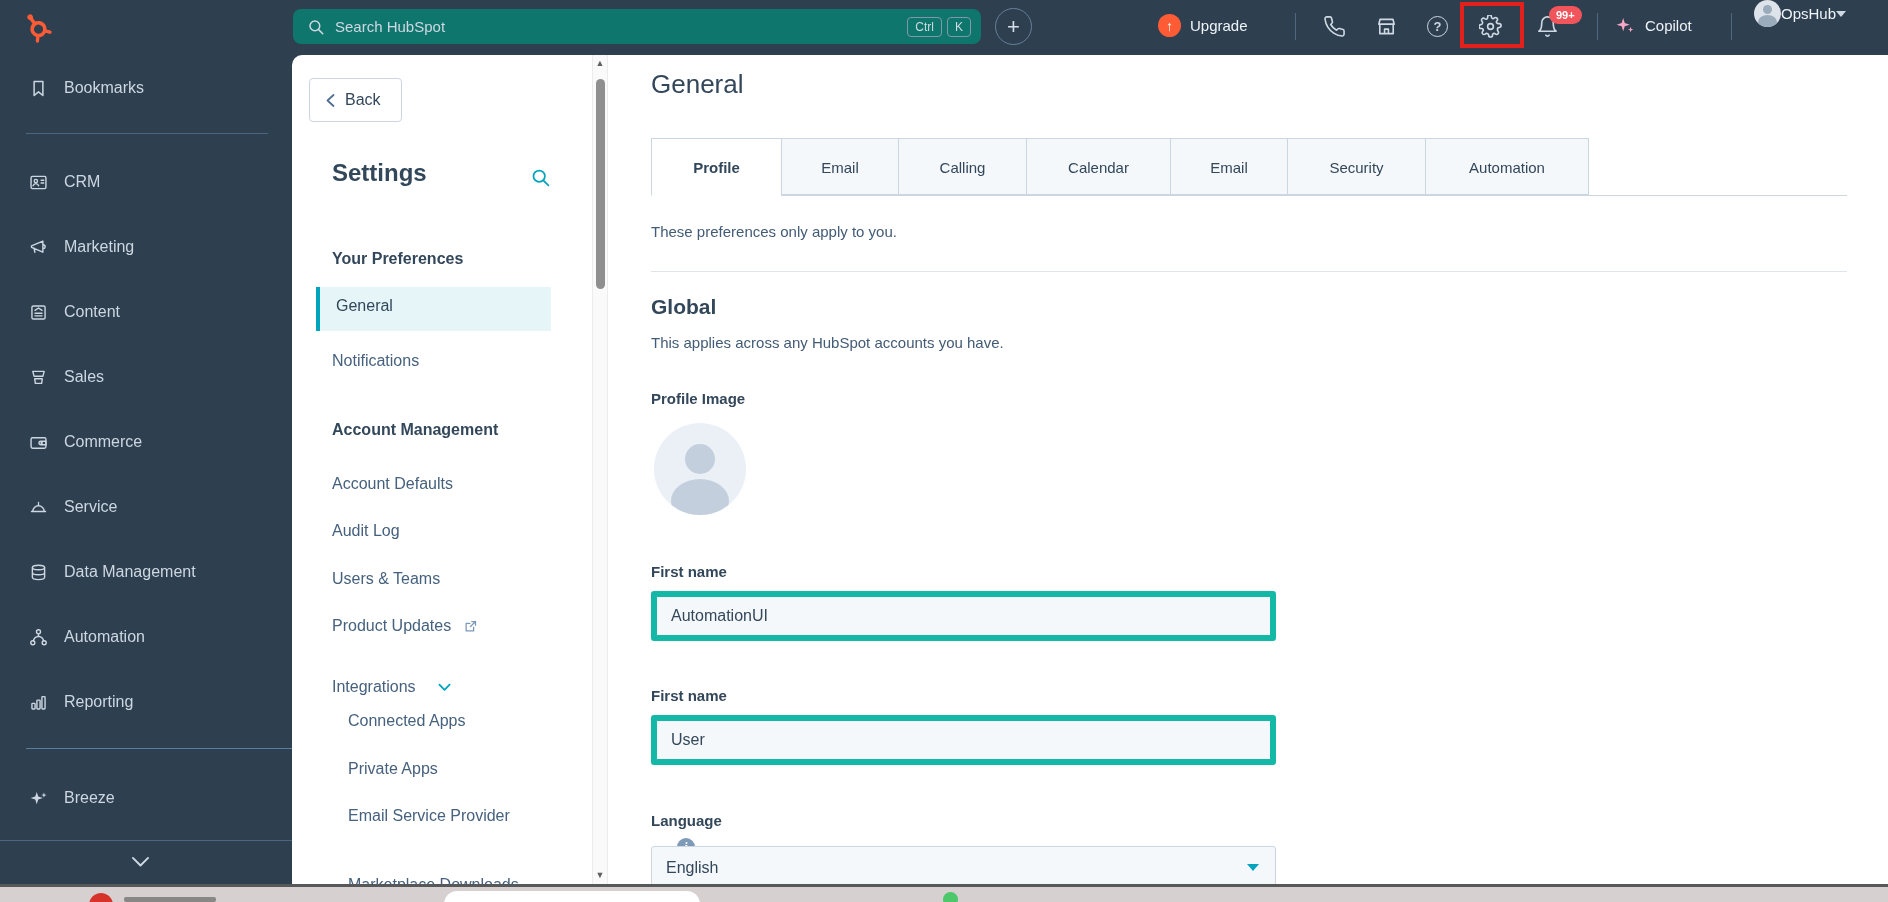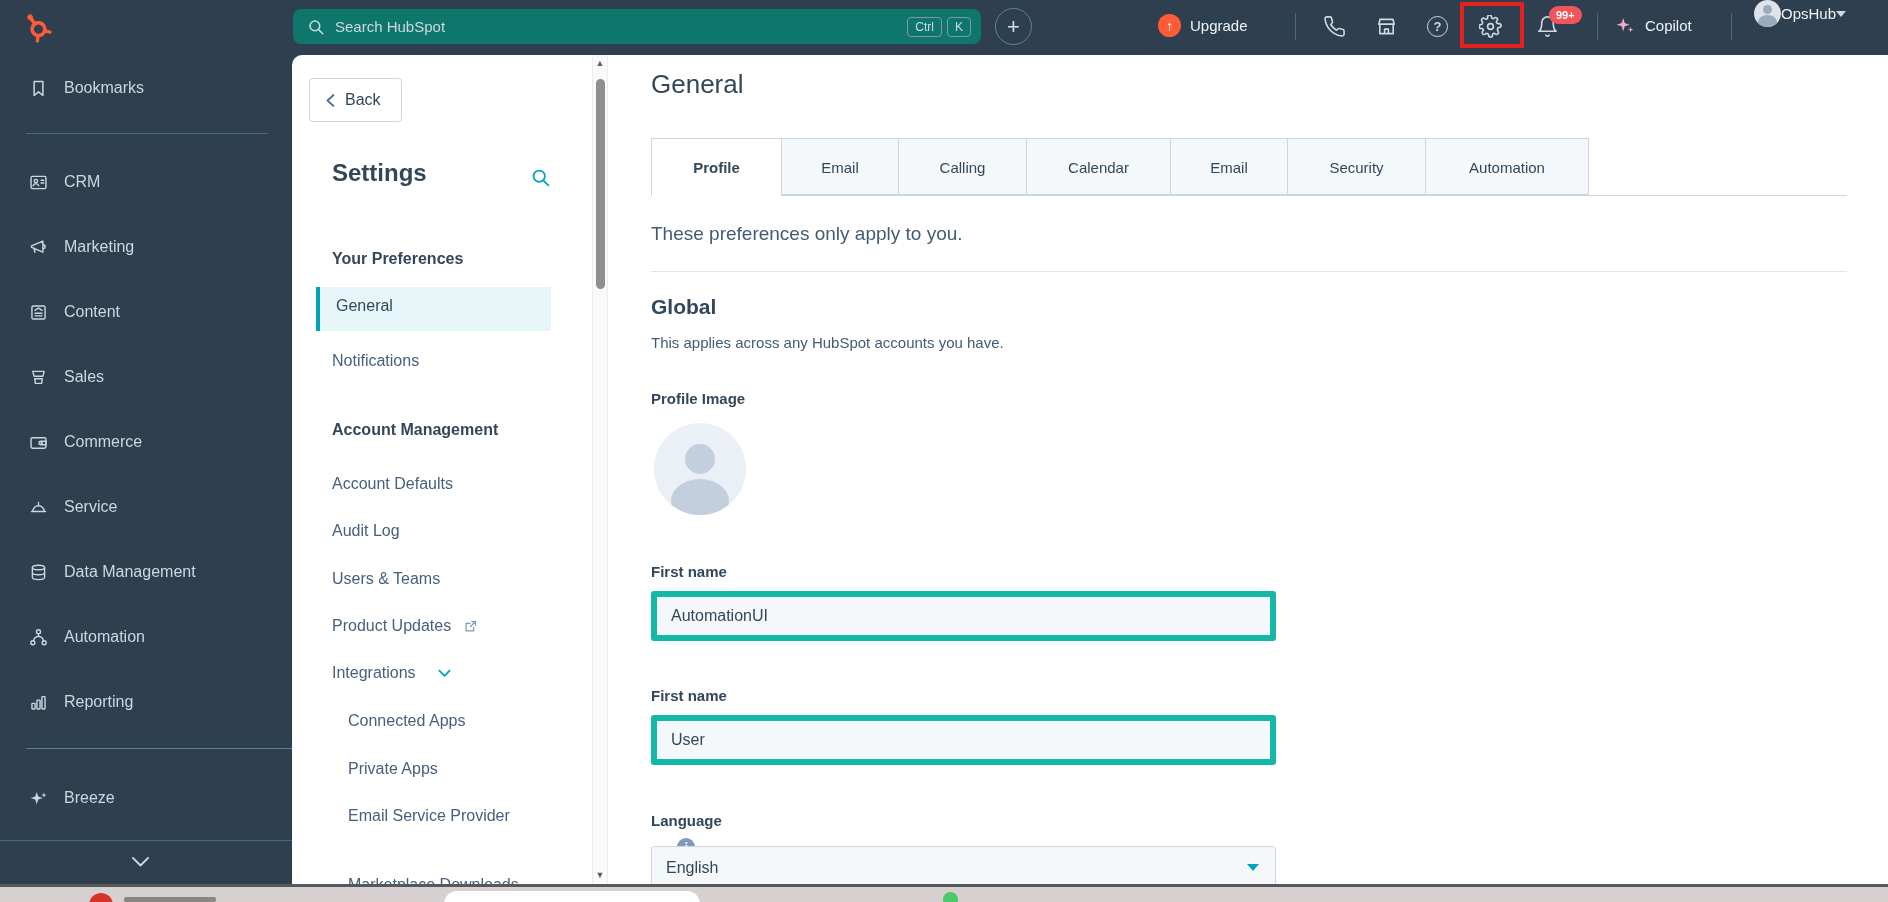--- a/index.html
+++ b/index.html
@@ -83,21 +83,21 @@
                   background:#8f8f8f; cursor:pointer; }
 
   
   .page-title { position:absolute; left:359px; top:14px; font-size:26px; font-weight:500; color:#33475b; }
   .tabs { position:absolute; left:359px; top:83px; width:1196px; display:flex;
           border-bottom:1px solid #cbd6e2; }
   .tab { height:57px; line-height:57px; text-align:center; font-size:15px; color:#33475b;
          background:#f5f8fa; border:1px solid #cbd6e2; border-right:none; cursor:pointer; }
   .tab:last-child { border-right:1px solid #cbd6e2; }
   .tab.active { background:#fff; font-weight:700; border-bottom:1px solid #fff; margin-bottom:-1px; height:58px; }
-  .note { position:absolute; left:359px; top:168px; font-size:19px; color:#425b76; }
+  .note { position:absolute; left:359px; top:168px; font-size:15px; color:#425b76; }
   .hdiv { position:absolute; left:359px; top:216px; width:1196px; height:1px; background:#dfe5eb; }
   .global-h { position:absolute; left:359px; top:240px; font-size:21px; font-weight:700; color:#33475b; }
   .global-sub { position:absolute; left:359px; top:279px; font-size:15px; color:#425b76; }
   .f-label { position:absolute; left:359px; font-size:15px; font-weight:700; color:#33475b; }
   .avatar-big { position:absolute; left:362px; top:368px; width:92px; height:92px; border-radius:50%;
                 background:#eaf0f6; overflow:hidden; cursor:pointer; }
   .avatar-big::before { content:""; position:absolute; left:31px; top:21px; width:30px; height:30px;
                         border-radius:50%; background:#c3cfdd; }
   .avatar-big::after { content:""; position:absolute; left:17px; top:56px; width:58px; height:44px;
                        border-radius:50%; background:#c3cfdd; }
@@ -353,21 +353,21 @@
       <div class="snav-item" style="top:460px">Audit Log</div>
       <div class="snav-item" style="top:508px">Users &amp; Teams</div>
       <div class="snav-item" style="top:555px">
         <span>Product Updates</span>
         <span class="mini-ic">
           <svg width="15" height="15" viewBox="0 0 24 24" fill="none" stroke="#7c98b6" stroke-width="2" stroke-linecap="round" stroke-linejoin="round">
               <path d="M14 4h6v6M20 4l-8 8M17 13v6H5V7h6"></path>
             </svg>
         </span>
       </div>
-      <div class="snav-item" style="top:602px">
+      <div class="snav-item" style="top:616px">
         <span>Integrations</span>
         <span class="mini-ic" style="margin-left:22px">
           <svg width="13" height="9" viewBox="0 0 14 9" fill="none" stroke="#00a4bd" stroke-width="2" stroke-linecap="round" stroke-linejoin="round">
               <path d="M1.5 1.5 7 7l5.5-5.5"></path>
             </svg>
         </span>
       </div>
       <div class="snav-item child" style="top:650px">Connected Apps</div>
       <div class="snav-item child" style="top:698px">Private Apps</div>
       <div class="snav-item child" style="top:745px">Email Service Provider</div>

